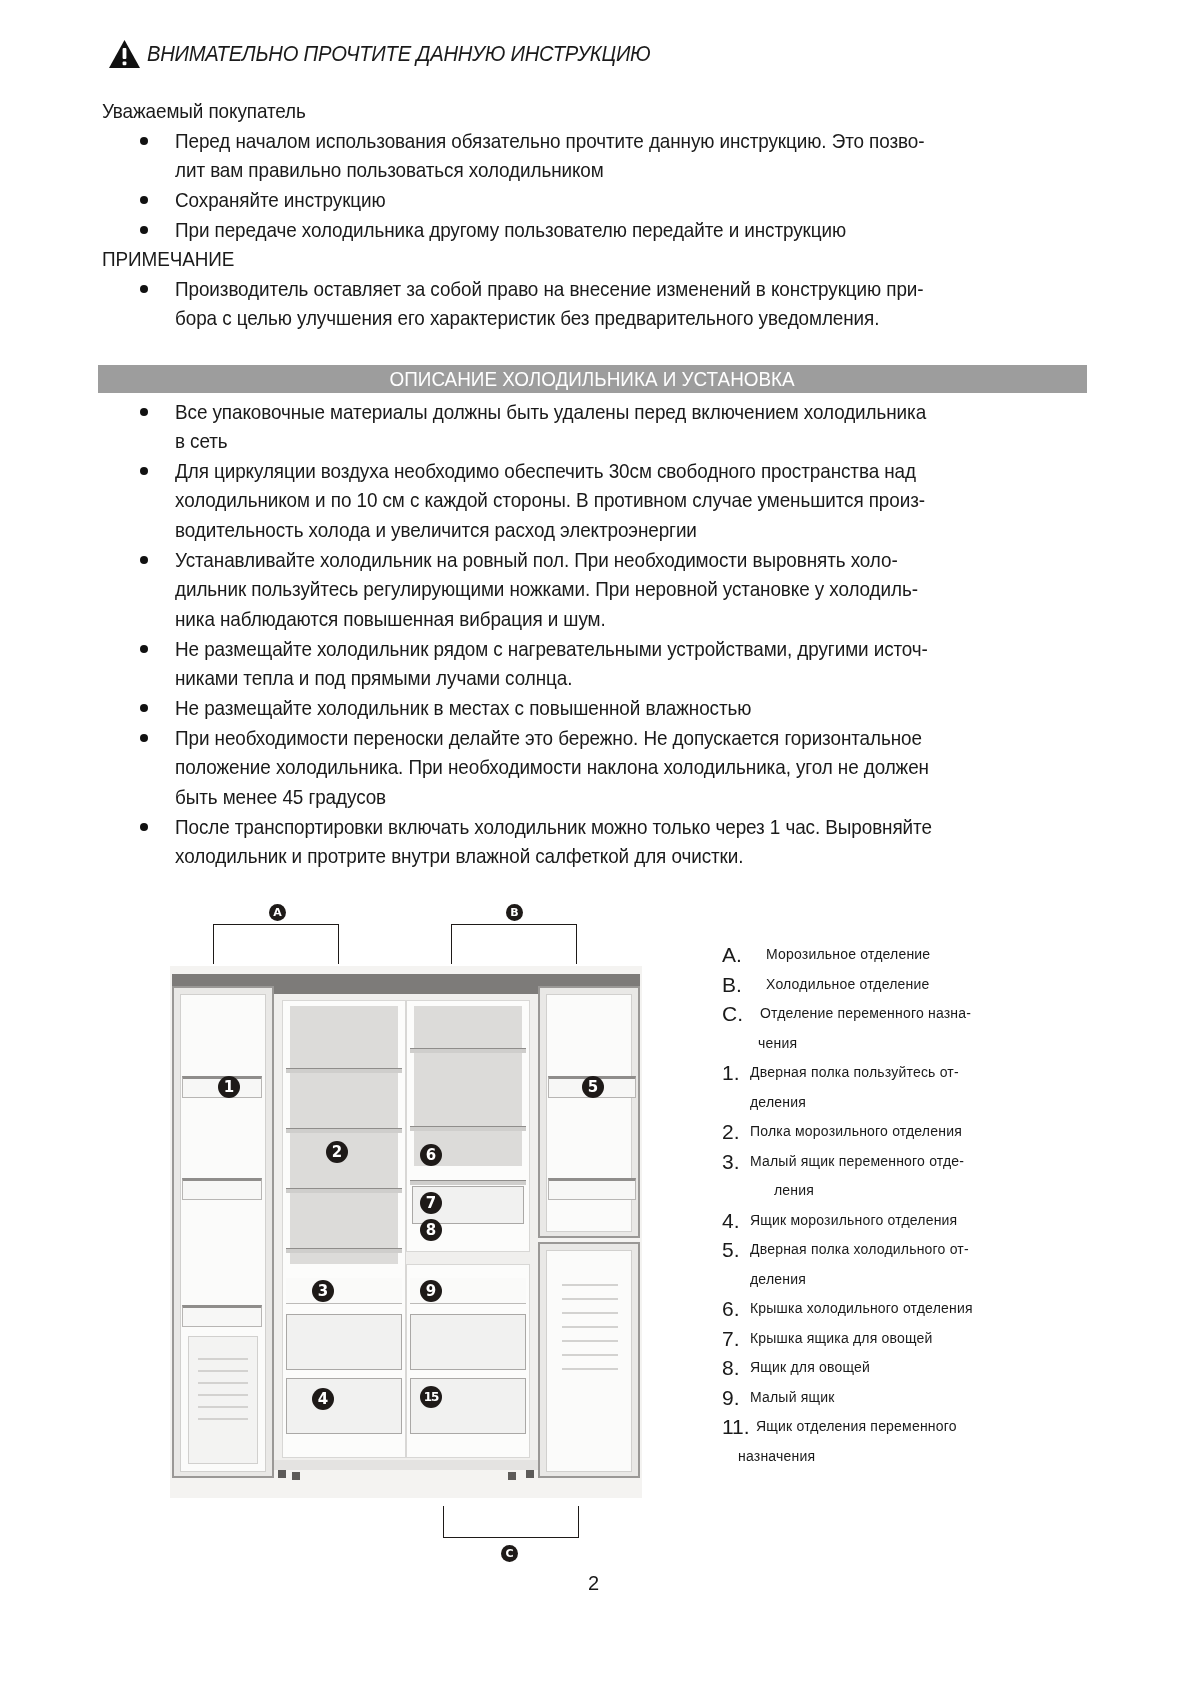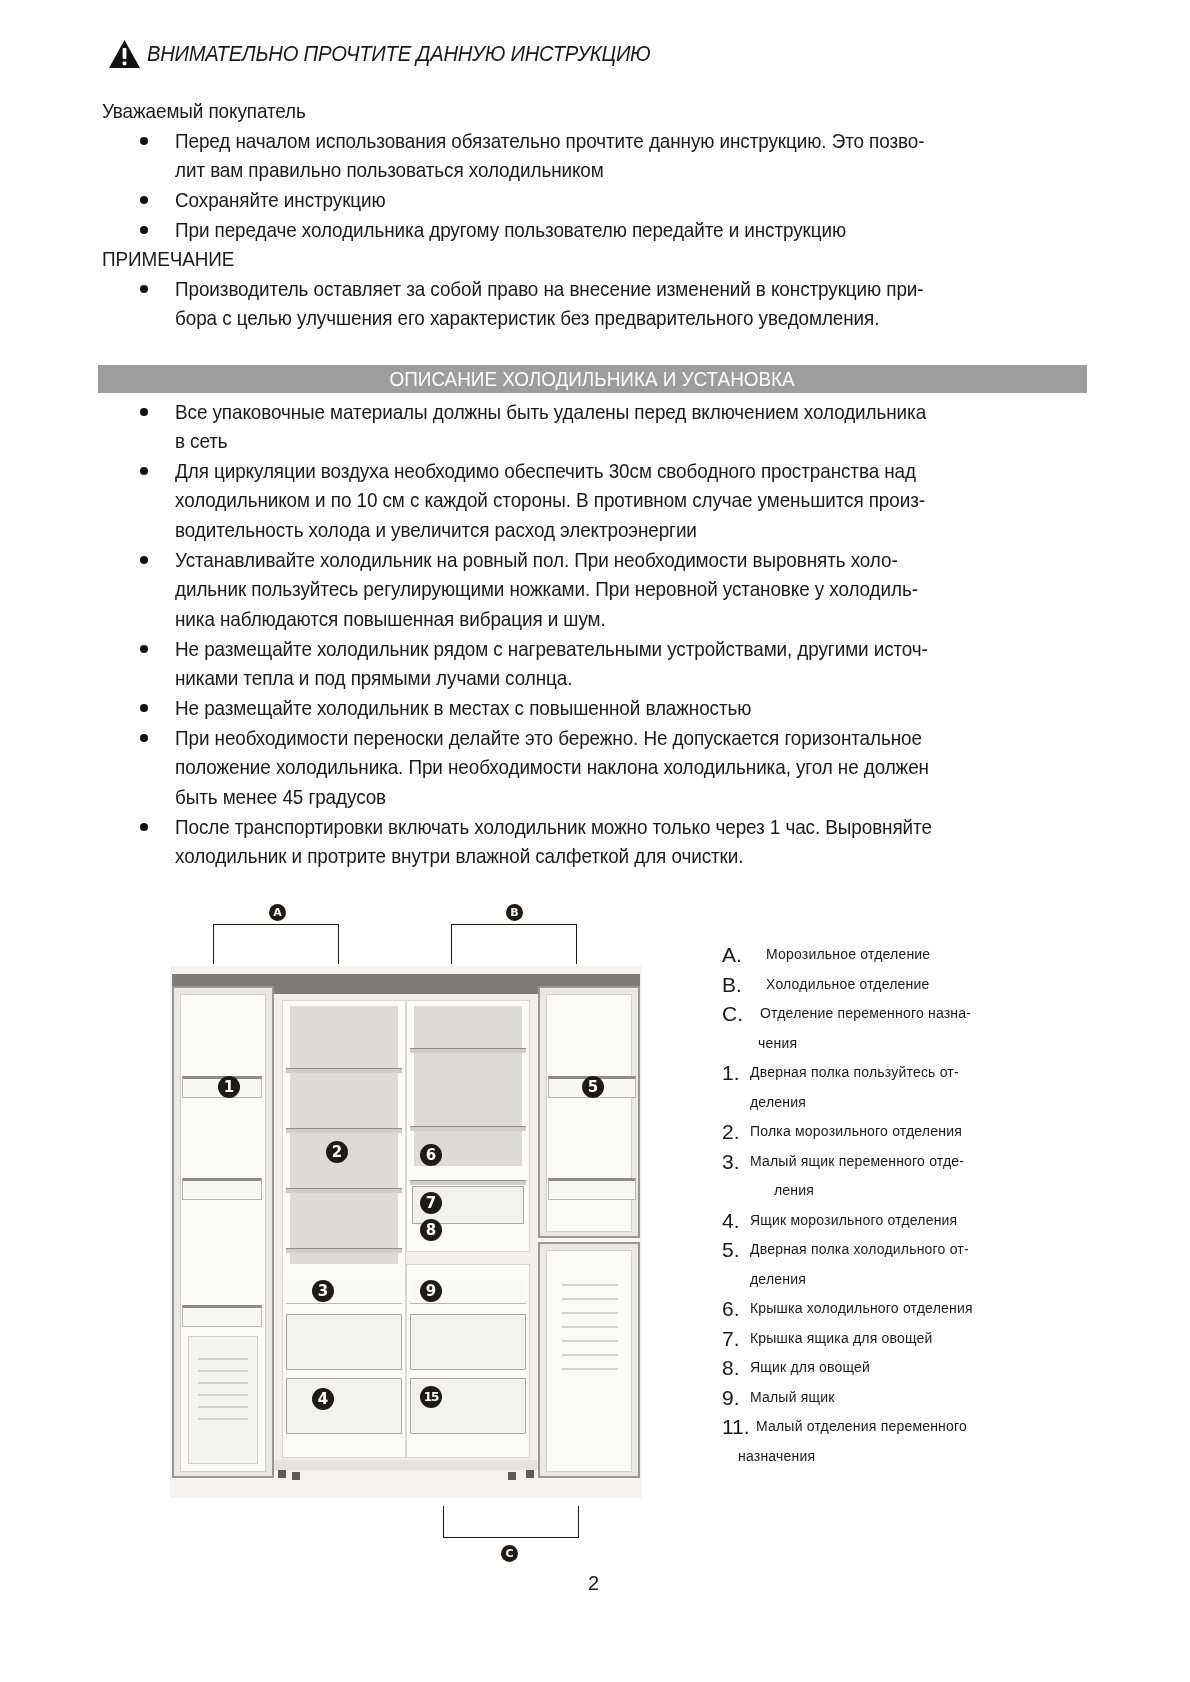--- a/index.html
+++ b/index.html
@@ -236,17 +236,17 @@
   <span class="legend-mark" style="left:722px; top:1324px;">7.</span>
   <span class="legend-line" style="left:750px; top:1324px;">Крышка ящика для овощей</span>
 
   <span class="legend-mark" style="left:722px; top:1353px;">8.</span>
   <span class="legend-line" style="left:750px; top:1353px;">Ящик для овощей</span>
 
   <span class="legend-mark" style="left:722px; top:1383px;">9.</span>
   <span class="legend-line" style="left:750px; top:1383px;">Малый ящик</span>
 
   <span class="legend-mark" style="left:722px; top:1412px;">11.</span>
-  <span class="legend-line" style="left:756px; top:1412px;">Малый отделения переменного</span>
+  <span class="legend-line" style="left:756px; top:1412px;">Ящик отделения переменного</span>
   <span class="legend-line" style="left:738px; top:1442px;">назначения</span>
 </div>
 
 <div class="page-num">2</div>
 
 </body></html>

